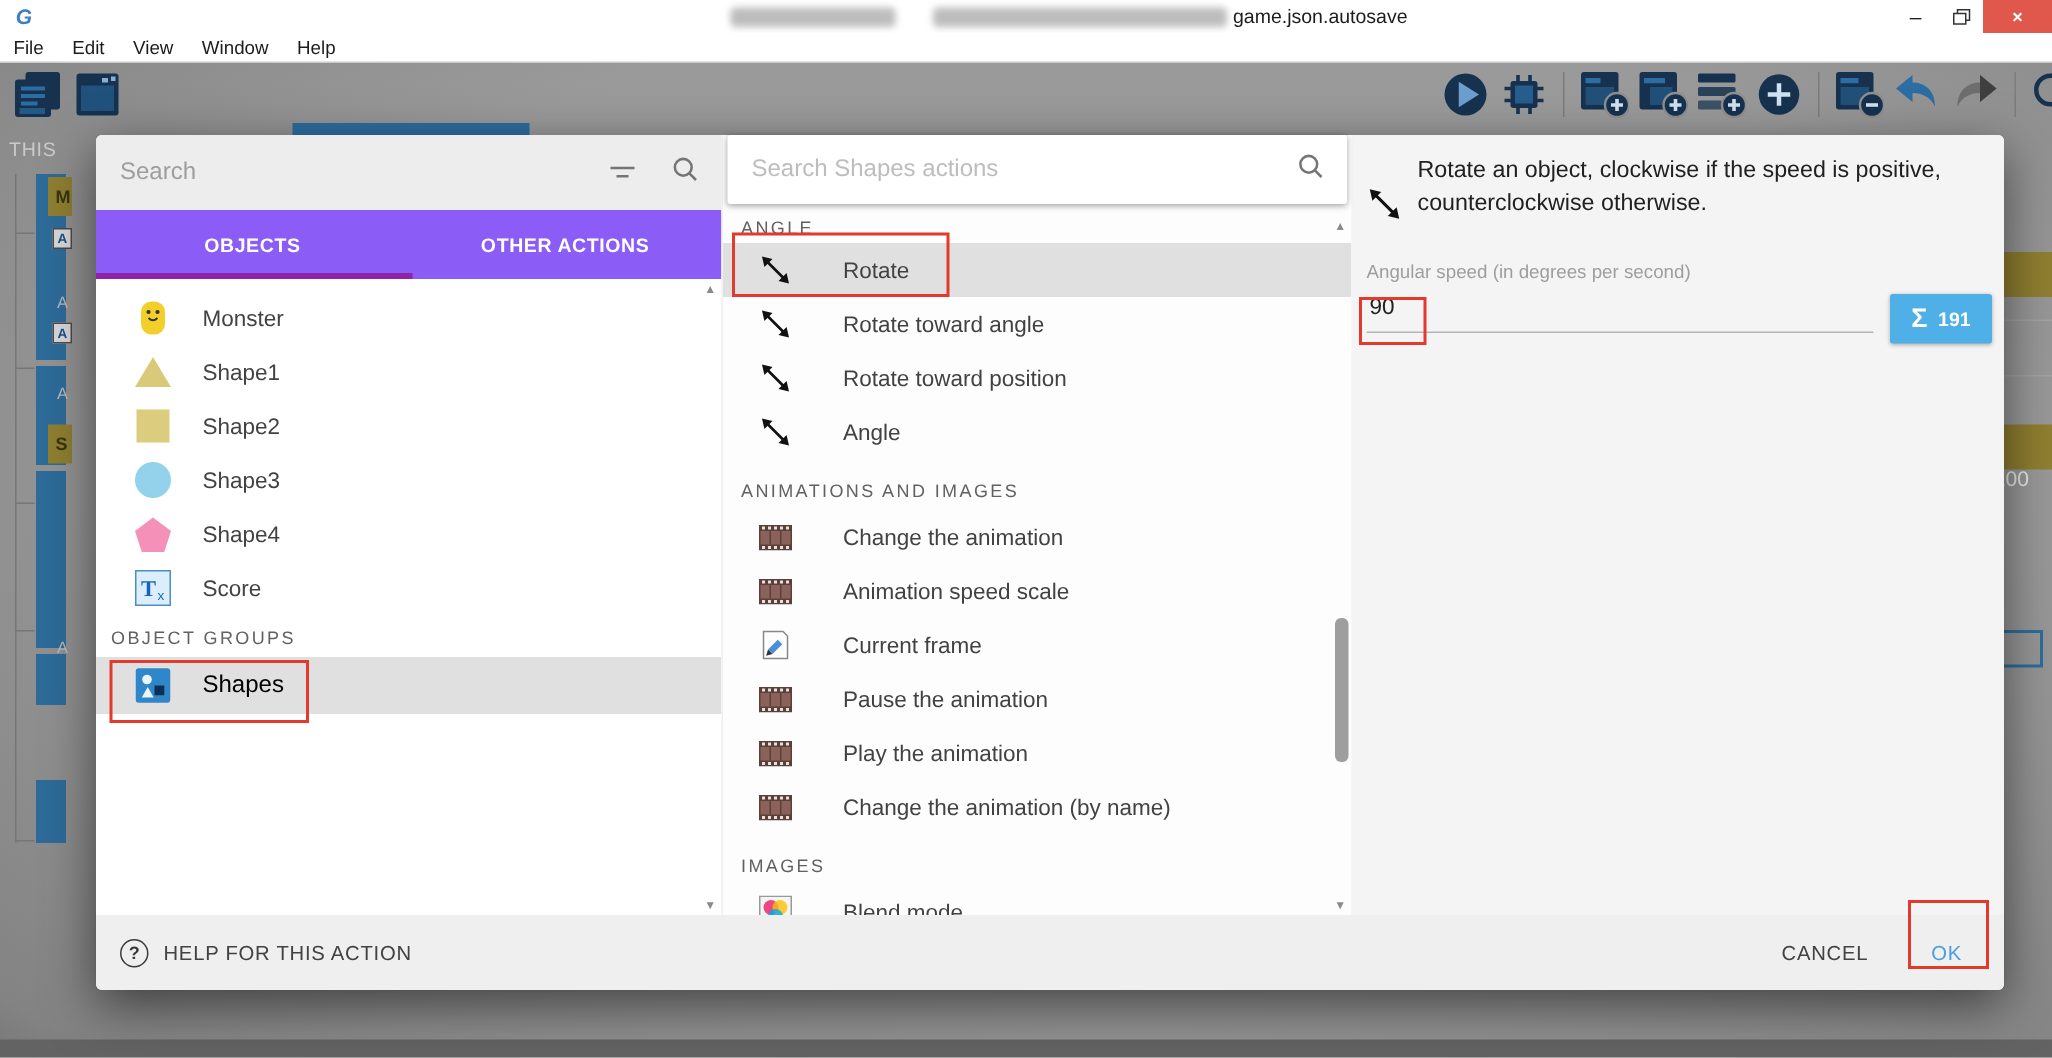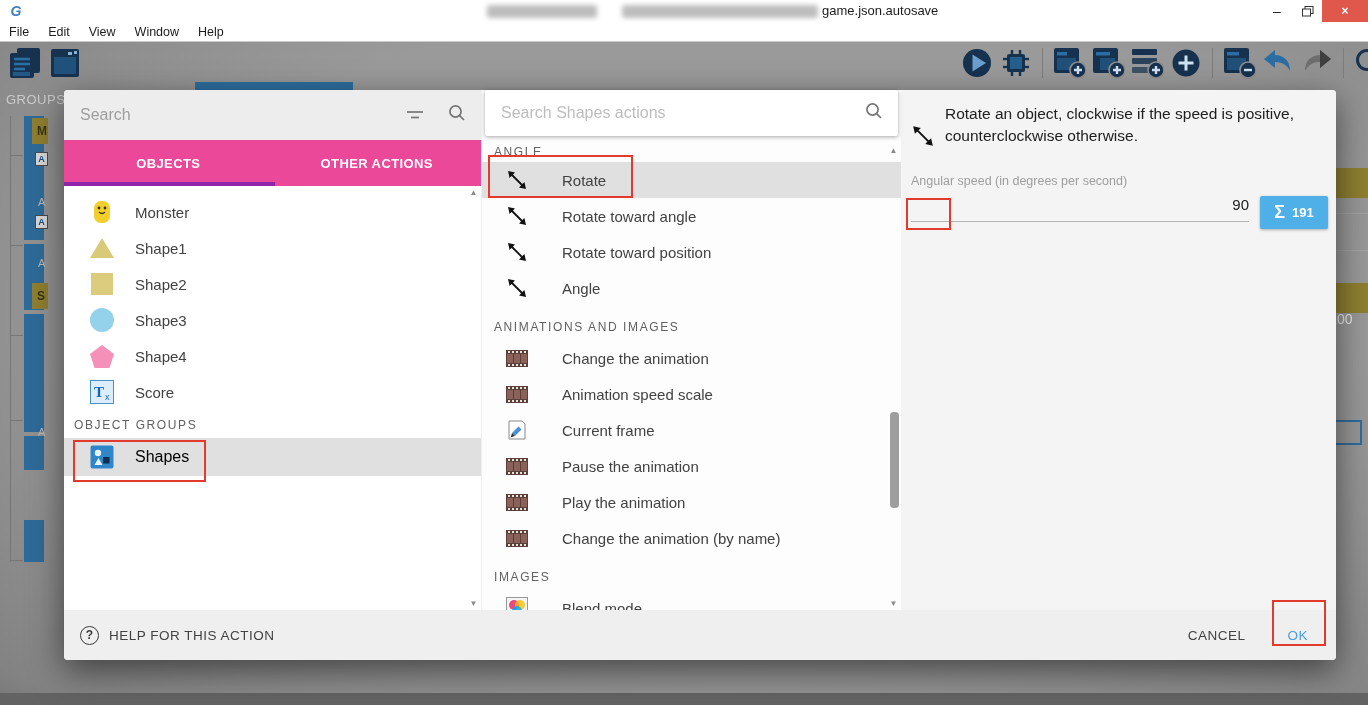--- a/index.html
+++ b/index.html
@@ -42,21 +42,21 @@
   
   .modal { position:absolute; left:64px; top:90px; width:1272px; height:570px; background:#fbfbfb; border-radius:4px; box-shadow:0 10px 34px rgba(0,0,0,0.55); z-index:10; display:flex; flex-direction:column; }
   .modal-body { display:flex; flex-direction:row; height:520px; }
 
   
   .lpanel { width:417px; display:flex; flex-direction:column; position:relative; }
   .lsearch { height:50px; background:#ededed; display:flex; align-items:center; padding:0 14px 0 16px; border-top-left-radius:4px; }
   .lsearch input { flex:1; border:none; background:transparent; outline:none; font-size:16px; color:#424242; font-family:"Liberation Sans",sans-serif; }
   .lsearch input::placeholder { color:#9e9e9e; }
   .ficon { margin-right:22px; display:flex; }
-  .tabs { height:46px; background:#ec4899; display:flex; position:relative; }
+  .tabs { height:46px; background:#8b5cf6; display:flex; position:relative; }
   .tab { flex:1; display:flex; align-items:center; justify-content:center; color:#ffffff; font-size:13px; font-weight:bold; letter-spacing:0.4px; cursor:default; }
   .tab-underline { position:absolute; left:0; bottom:0; width:211px; height:4px; background:#8e24aa; }
   .llist { flex:1; background:#ffffff; position:relative; padding-top:8px; overflow:hidden; }
   .obj-row { height:36px; display:flex; align-items:center; padding-left:25px; gap:20px; }
   .obj-row .lbl { font-size:15px; color:#424242; }
   .grp-header { height:26px; display:flex; align-items:center; padding-left:10px; font-size:12px; color:#616161; letter-spacing:1.6px; margin-top:2px; }
   .grp-row { height:38px; display:flex; align-items:center; padding-left:25px; gap:20px; background:#e0e0e0; }
   .ico { width:26px; display:flex; justify-content:center; align-items:center; }
 
   
@@ -74,21 +74,21 @@
   .act-row { height:36px; display:flex; align-items:center; padding-left:22px; gap:32px; }
   .act-row.sel { background:#e0e0e0; }
   .act-row .lbl { font-size:15px; color:#424242; }
 
   
   .rpanel { flex:1; position:relative; background:#f4f4f4; border-top-right-radius:4px; }
   .rdesc { display:flex; padding:13px 14px 0 10px; gap:10px;align-items:flex-end; }
   .rdesc .txt { font-size:15.5px; color:#212121; line-height:1.45; }
   .flabel { margin:26px 0 0 10px; font-size:12.5px; color:#9e9e9e; }
   .field-row { margin:2px 0 0 10px; width:338px; border-bottom:1px solid #b5b5b5; }
-  .field-row input { width:100%; border:none; outline:none; background:transparent; font-size:15px; color:#212121; padding:6px 0 8px 2px; font-family:"Liberation Sans",sans-serif;text-align:right; }
+  .field-row input { width:100%; border:none; outline:none; background:transparent; font-size:15px; color:#212121; padding:6px 0 8px 2px; font-family:"Liberation Sans",sans-serif; }
   .expr-btn { position:absolute; right:8px; top:106px; width:68px; height:33px; background:#4fb0e8; border-radius:2px; box-shadow:0 1px 3px rgba(0,0,0,0.3); display:flex; align-items:center; justify-content:center; gap:7px; color:#ffffff; cursor:pointer; }
   .expr-btn .sigma { font-size:18px; font-weight:bold; }
   .expr-btn .num { font-size:13px; font-weight:bold; }
 
   
   .mfooter { height:50px; background:#efefef; border-bottom-left-radius:4px; border-bottom-right-radius:4px; display:flex; align-items:center; padding:0 28px 0 16px; box-shadow:0 -1px 2px rgba(0,0,0,0.07); }
   .help-wrap { display:flex; align-items:center; gap:10px; }
   .help-circle { width:19px; height:19px; border:1.8px solid #3a3a3a; border-radius:50%; display:flex; align-items:center; justify-content:center; font-size:12px; font-weight:bold; color:#3a3a3a; }
   .help-lbl { font-size:13.5px; color:#424242; letter-spacing:0.5px; }
   .spacer { flex:1; }
@@ -229,21 +229,21 @@
     </span>
     <div class="tsep"></div>
     <span class="ticon">
       <svg width="34" height="34">
         <circle cx="14" cy="14" r="9.5" fill="none" stroke="#16324f" stroke-width="3"></circle>
         <line x1="21" y1="21" x2="29" y2="29" stroke="#16324f" stroke-width="4" stroke-linecap="round"></line>
       </svg>
     </span>
   </div>
 <div class="scene-tab-strip"></div>
-<div class="start-label">GROUPS</div>
+<div class="start-label">THIS</div>
 
 <div class="ev-margin"></div>
 <div class="ev-tick" style="top:155px"></div>
 <div class="ev-tick" style="top:245px"></div>
 <div class="ev-tick" style="top:335px"></div>
 <div class="ev-tick" style="top:420px"></div>
 <div class="ev-tick" style="top:560px"></div>
 <div class="ev-blue" style="top:116px;height:124px;"></div>
 <div class="ev-blue" style="top:244px;height:66px;"></div>
 <div class="ev-blue" style="top:314px;height:118px;"></div>

